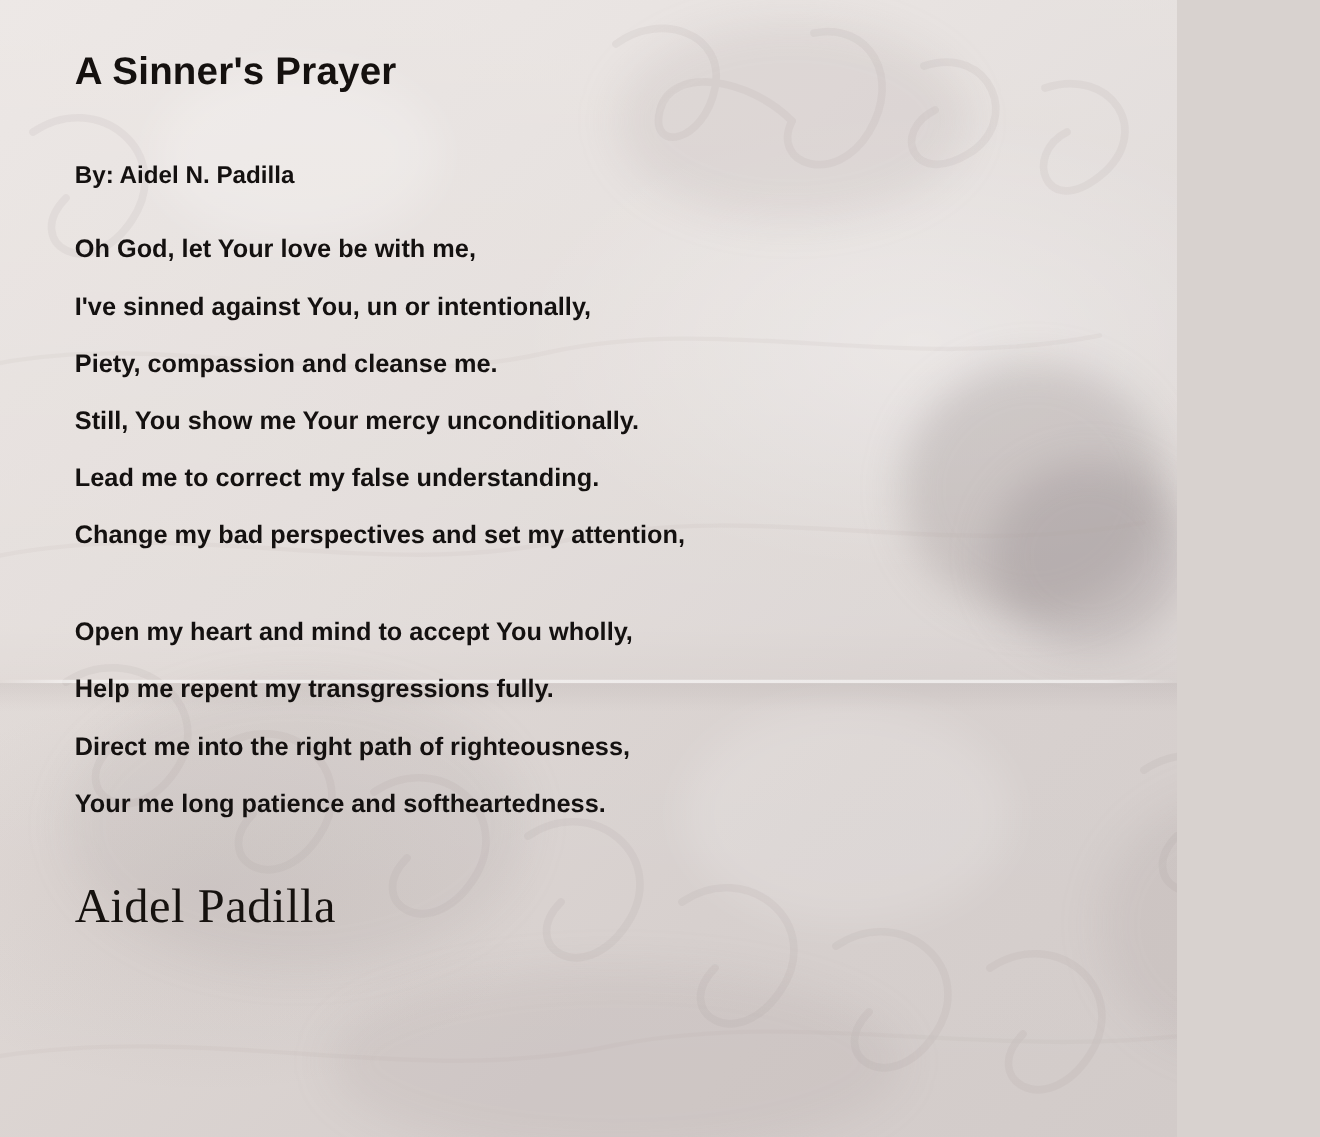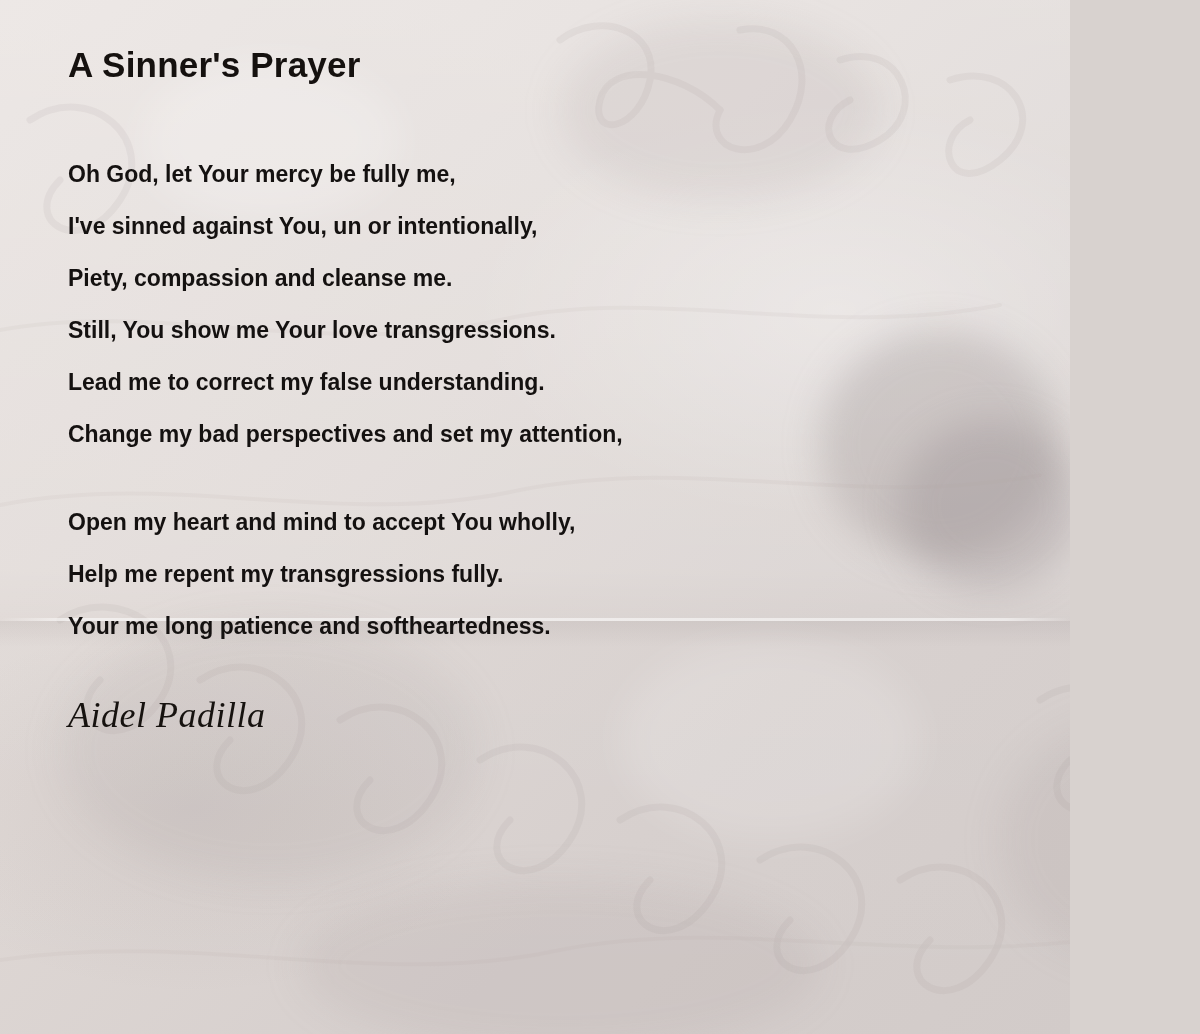--- a/index.html
+++ b/index.html
@@ -105,22 +105,21 @@
     font-size: 23px;
     font-weight: bold;
     color: #141110;
     line-height: 52px;
     white-space: pre;
   }
 
   .signature {
     margin-top: 42px;
     font-family: "Liberation Serif", serif;
-    font-style: italic;
-    font-size: 36px;
+    font-size: 44px;
     color: #16120f;
     letter-spacing: 0.5px;
   }
 </style>
 </head>
 <body>
 
 <div class="page">
 
   <div class="texture">
@@ -158,32 +157,34 @@
     </g>
   </svg>
 
   <div class="seam"></div>
   <div class="seam-shadow"></div>
 
   <div class="content">
 
     <h1 class="poem-title">A Sinner's Prayer</h1>
 
+    <div class="byline">By: Aidel N. Padilla</div>
 
     <div class="stanza">
-      <div class="line">Oh God, let Your mercy be fully me,</div>
+      <div class="line">Oh God, let Your love be with me,</div>
       <div class="line">I've sinned against You, un or intentionally,</div>
       <div class="line">Piety, compassion and cleanse me.</div>
-      <div class="line">Still, You show me Your love transgressions.</div>
+      <div class="line">Still, You show me Your mercy unconditionally.</div>
       <div class="line">Lead me to correct my false understanding.</div>
       <div class="line">Change my bad perspectives and set my attention,</div>
     </div>
 
     <div class="stanza">
       <div class="line">Open my heart and mind to accept You wholly,</div>
       <div class="line">Help me repent my transgressions fully.</div>
+      <div class="line">Direct me into the right path of righteousness,</div>
       <div class="line">Your me long patience and softheartedness.</div>
     </div>
 
     <div class="signature">Aidel Padilla</div>
 
   </div>
 </div>
 
 </body></html>

